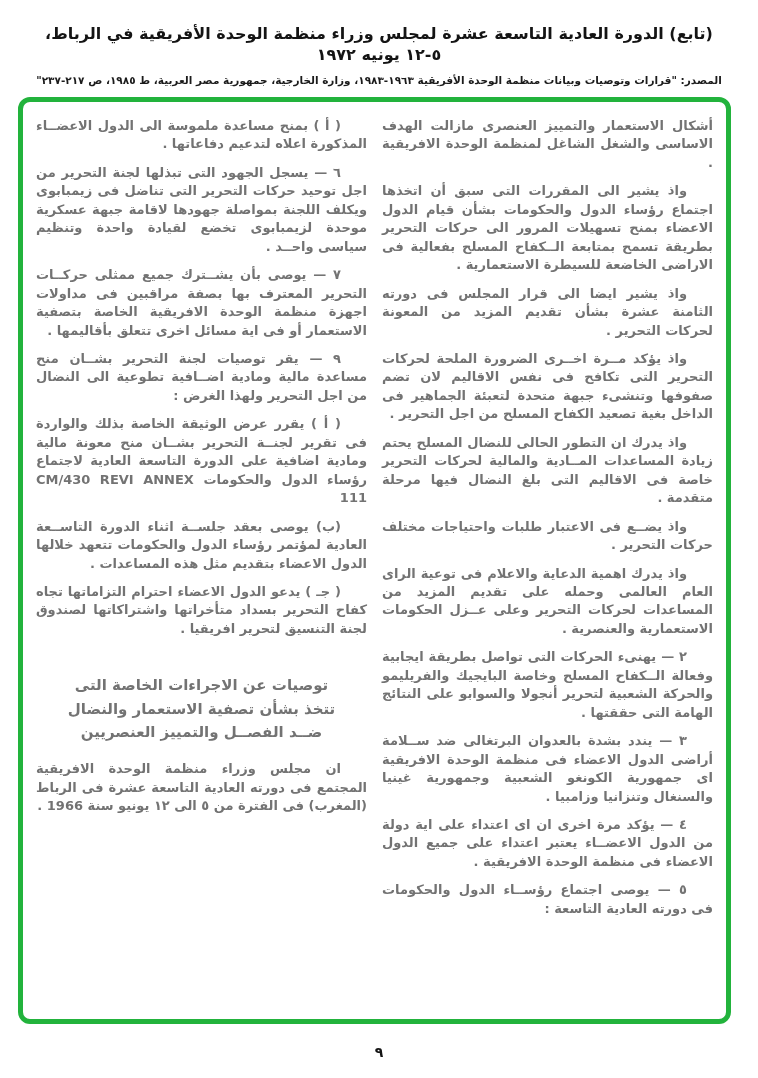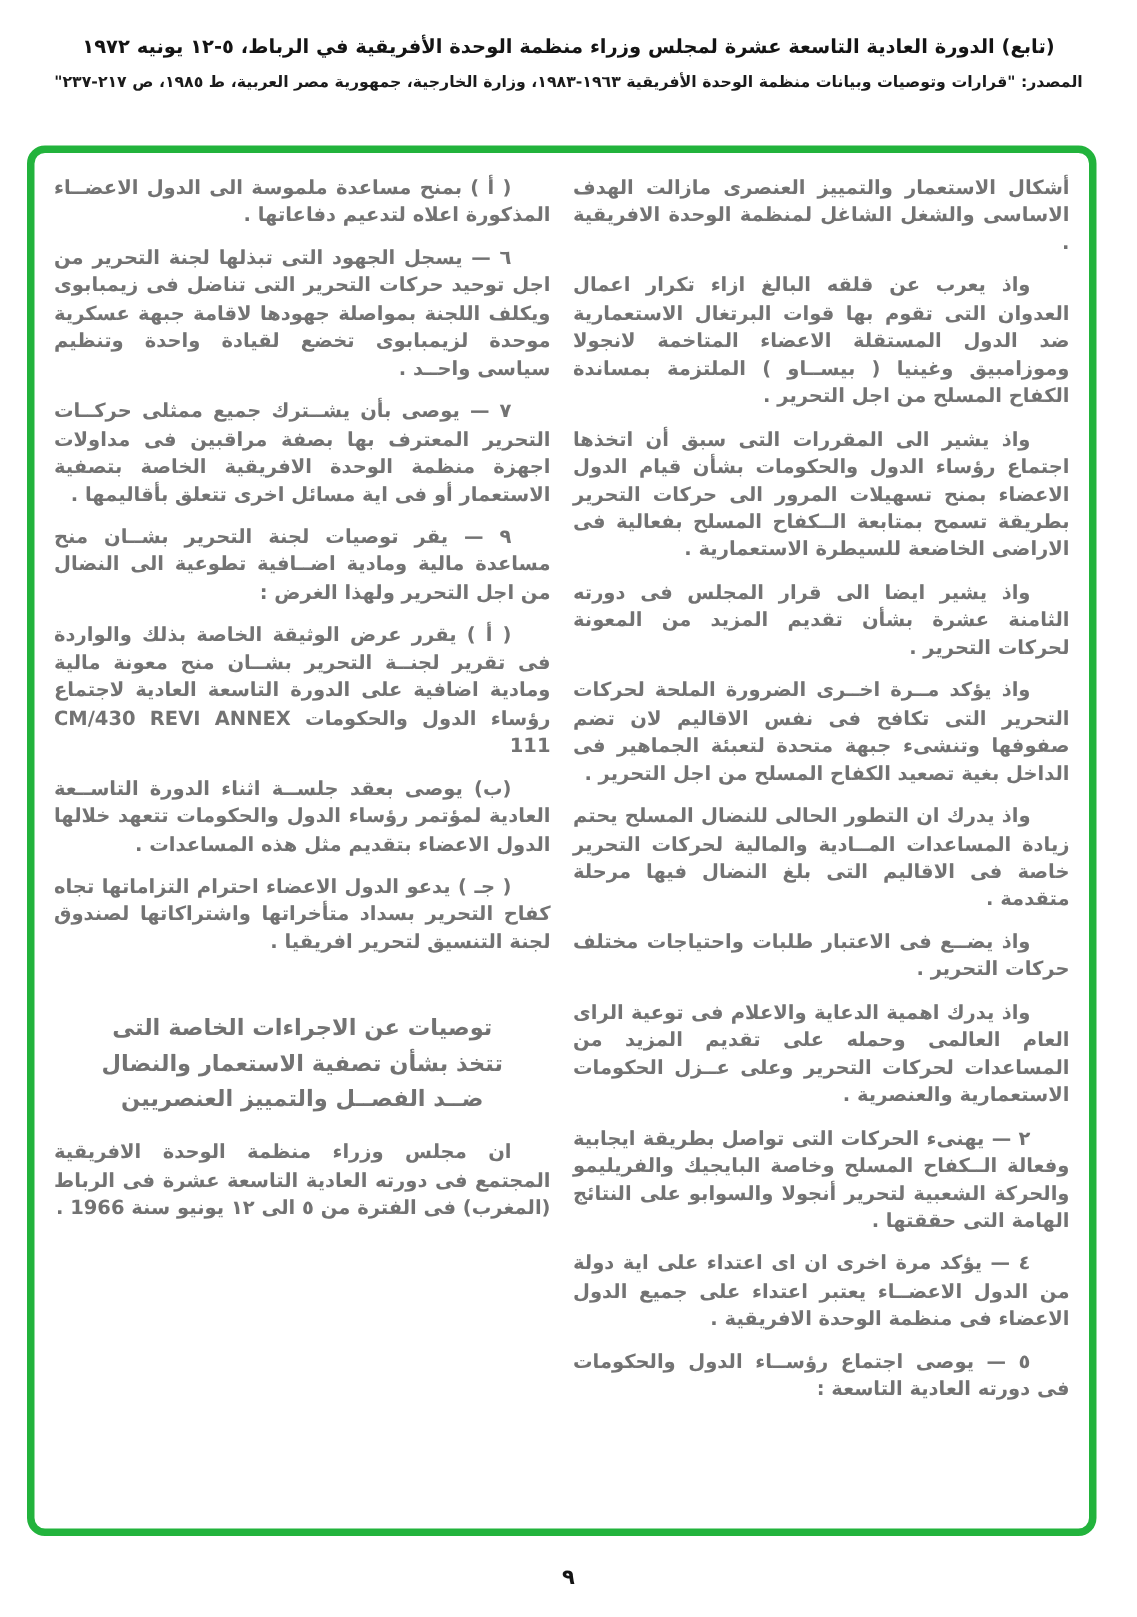--- a/index.html
+++ b/index.html
@@ -7,21 +7,21 @@
     width:758px; height:1078px;
     background:#ffffff;
     font-family:"DejaVu Sans", sans-serif;
     color:#141414;
     position:relative;
     direction:rtl;
     overflow:hidden;
   }
   .header { text-align:center; padding-top:24px; }
   .doc-title {
-    font-size:13px; font-weight:bold; letter-spacing:0px;
+    font-size:16px; font-weight:bold; letter-spacing:0px;
     padding:0 40px; line-height:1.3;
   }
   .doc-source {
     font-size:10.5px; font-weight:bold; margin-top:8px;
     padding:0 30px; color:#1b1b1b;
   }
   .content-box {
     position:absolute; left:18px; top:97px;
     width:713px; height:927px;
     border:5px solid #22b33c; border-radius:12px;
@@ -56,28 +56,28 @@
 <div class="header">
   <div class="doc-title">(تابع) الدورة العادية التاسعة عشرة لمجلس وزراء منظمة الوحدة الأفريقية في الرباط، ٥-١٢ يونيه ١٩٧٢</div>
   <div class="doc-source">المصدر: "قرارات وتوصيات وبيانات منظمة الوحدة الأفريقية ١٩٦٣-١٩٨٣، وزارة الخارجية، جمهورية مصر العربية، ط ١٩٨٥، ص ٢١٧-٢٣٧"</div>
 </div>
 
 <div class="content-box">
   <div class="columns">
 
     <div class="col">
       <p class="no-indent">أشكال الاستعمار والتمييز العنصرى مازالت الهدف الاساسى والشغل الشاغل لمنظمة الوحدة الافريقية .</p>
-      <p>واذ يعرب عن قلقه البالغ ازاء تكرار اعمال العدوان التى تقوم بها قوات البرتغال الاستعمارية ضد الدول المستقلة الاعضاء المتاخمة لانجولا وموزامبيق وغينيا ( بيســاو ) الملتزمة بمساندة الكفاح المسلح من اجل التحرير .</p>
       <p>واذ يشير الى المقررات التى سبق أن اتخذها اجتماع رؤساء الدول والحكومات بشأن قيام الدول الاعضاء بمنح تسهيلات المرور الى حركات التحرير بطريقة تسمح بمتابعة الــكفاح المسلح بفعالية فى الاراضى الخاضعة للسيطرة الاستعمارية .</p>
       <p>واذ يشير ايضا الى قرار المجلس فى دورته الثامنة عشرة بشأن تقديم المزيد من المعونة لحركات التحرير .</p>
       <p>واذ يؤكد مــرة اخــرى الضرورة الملحة لحركات التحرير التى تكافح فى نفس الاقاليم لان تضم صفوفها وتنشىء جبهة متحدة لتعبئة الجماهير فى الداخل بغية تصعيد الكفاح المسلح من اجل التحرير .</p>
       <p>واذ يدرك ان التطور الحالى للنضال المسلح يحتم زيادة المساعدات المــادية والمالية لحركات التحرير خاصة فى الاقاليم التى بلغ النضال فيها مرحلة متقدمة .</p>
       <p>واذ يضــع فى الاعتبار طلبات واحتياجات مختلف حركات التحرير .</p>
       <p>واذ يدرك اهمية الدعاية والاعلام فى توعية الراى العام العالمى وحمله على تقديم المزيد من المساعدات لحركات التحرير وعلى عــزل الحكومات الاستعمارية والعنصرية .</p>
       <p>٢ — يهنىء الحركات التى تواصل بطريقة ايجابية وفعالة الــكفاح المسلح وخاصة البايجيك والفريليمو والحركة الشعبية لتحرير أنجولا والسوابو على النتائج الهامة التى حققتها .</p>
+      <p>٣ — يندد بشدة بالعدوان البرتغالى ضد ســلامة أراضى الدول الاعضاء فى منظمة الوحدة الافريقية اى جمهورية الكونغو الشعبية وجمهورية غينيا والسنغال وتنزانيا وزامبيا .</p>
       <p>٤ — يؤكد مرة اخرى ان اى اعتداء على اية دولة من الدول الاعضــاء يعتبر اعتداء على جميع الدول الاعضاء فى منظمة الوحدة الافريقية .</p>
       <p>٥ — يوصى اجتماع رؤســاء الدول والحكومات فى دورته العادية التاسعة :</p>
     </div>
 
     <div class="col">
       <p>( أ ) بمنح مساعدة ملموسة الى الدول الاعضــاء المذكورة اعلاه لتدعيم دفاعاتها .</p>
       <p>٦ — يسجل الجهود التى تبذلها لجنة التحرير من اجل توحيد حركات التحرير التى تناضل فى زيمبابوى ويكلف اللجنة بمواصلة جهودها لاقامة جبهة عسكرية موحدة لزيمبابوى تخضع لقيادة واحدة وتنظيم سياسى واحــد .</p>
       <p>٧ — يوصى بأن يشــترك جميع ممثلى حركــات التحرير المعترف بها بصفة مراقبين فى مداولات اجهزة منظمة الوحدة الافريقية الخاصة بتصفية الاستعمار أو فى اية مسائل اخرى تتعلق بأقاليمها .</p>
       <p>٩ — يقر توصيات لجنة التحرير بشــان منح مساعدة مالية ومادية اضــافية تطوعية الى النضال من اجل التحرير ولهذا الغرض :</p>
       <p>( أ ) يقرر عرض الوثيقة الخاصة بذلك والواردة فى تقرير لجنــة التحرير بشــان منح معونة مالية ومادية اضافية على الدورة التاسعة العادية لاجتماع رؤساء الدول والحكومات CM/430 REVI ANNEX 111</p>

